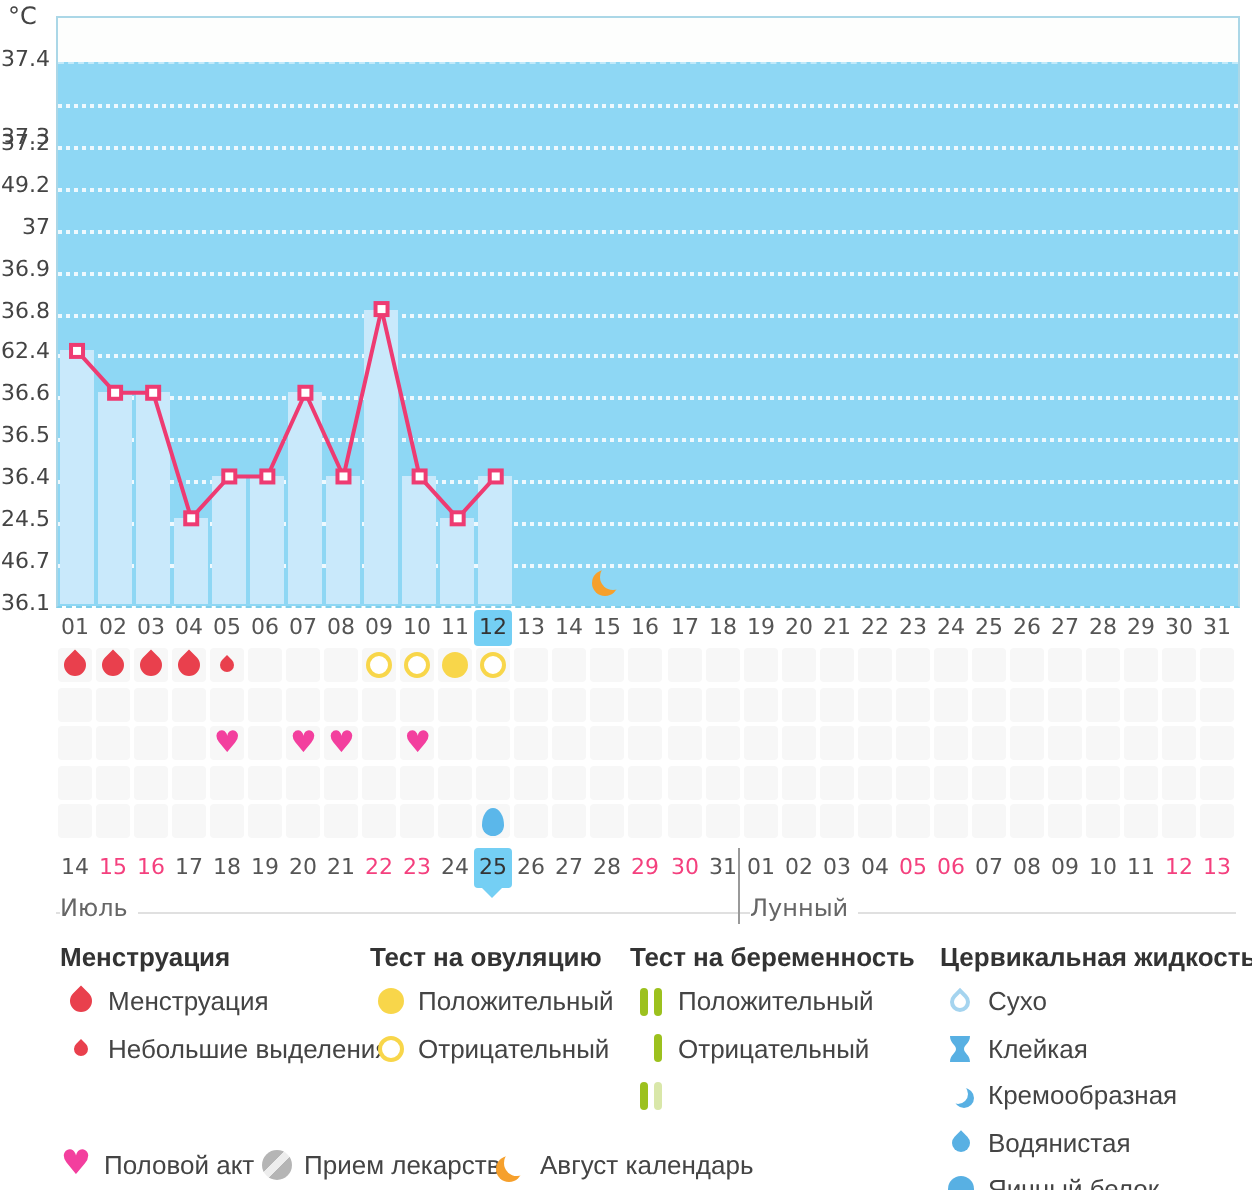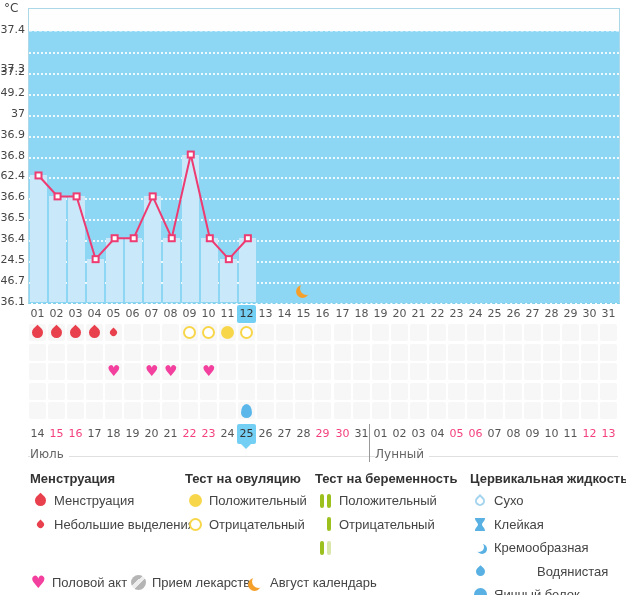--- a/index.html
+++ b/index.html
@@ -471,21 +471,21 @@
             </svg>
           </div>
           <div class="llab">Клейкая</div>
         </div>
         <div class="litem" style="top: 68px;">
           <div class="libox">
             <div class="creamy"></div>
           </div>
           <div class="llab">Кремообразная</div>
         </div>
-        <div class="litem" style="top: 91.5px; gap: 43px;">
+        <div class="litem" style="top: 91.5px;">
           <div class="libox">
             <div class="drop blue" style="width: 9px; height: 9px;"></div>
           </div>
           <div class="llab">Водянистая</div>
         </div>
         <div class="litem" style="top: 115px;">
           <div class="libox">
             <div style="width: 13px; height: 13px; border-radius: 50%; background: rgb(88, 176, 227);"></div>
           </div>
           <div class="llab">Яичный белок</div>

